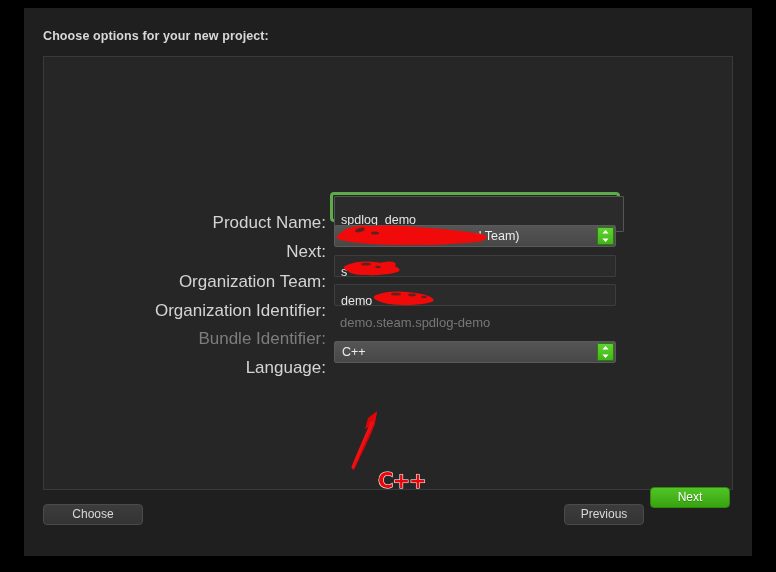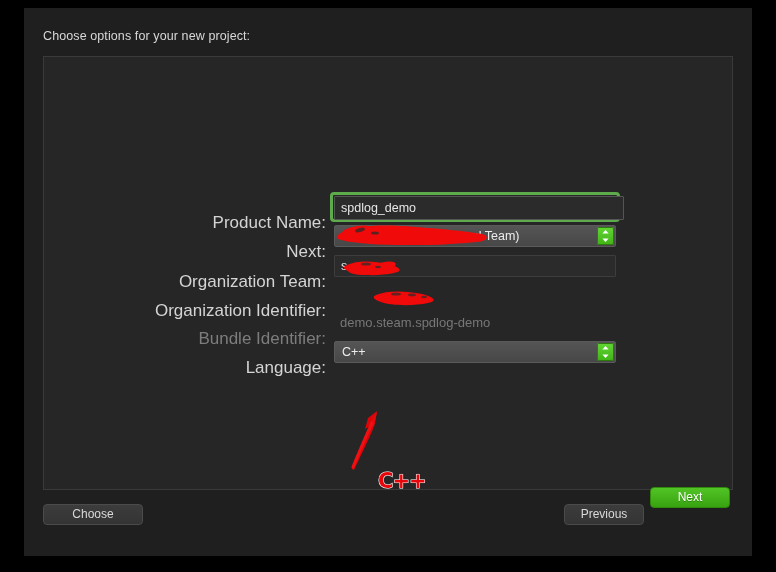--- a/index.html
+++ b/index.html
@@ -36,20 +36,21 @@
 
   
   #prompt {
     position: absolute;
     left: 19px;
     top: 21px;
     font-size: 12.5px;
     color: #d8d8d8;
     letter-spacing: .1px;
     white-space: nowrap;
+    font-weight: bold;
   }
 
   
   #panel {
     position: absolute;
     left: 19px;
     top: 48px;
     width: 690px;
     height: 434px;
     background: #262626;
@@ -91,21 +92,21 @@
 
   
   .tinput {
     background: #2b2b2b;
     border: 1px solid #3d3d3d;
     border-radius: 1px;
     color: #e6e6e6;
     font-size: 12.5px;
     font-family: "Liberation Sans", sans-serif;
     line-height: 20px;
-    padding: 0 0 0 6px;
+    padding: 12px 0 0 6px;
     outline: none;
   }
 
   
   .focus-wrap {
     position: absolute;
     left: 286px;
     top: -4px;
     width: 290px;
     height: 30px;
@@ -275,20 +276,21 @@
             </g>
             <g fill="#2b2b2b" opacity=".7">
               <ellipse cx="26" cy="8" rx="5" ry="1.6"></ellipse>
               <ellipse cx="38" cy="11" rx="3" ry="1.3"></ellipse>
             </g>
           </svg>
         </div>
 
         <div class="row" style="top:227px;">
           <span class="lbl">Organization Identifier:</span>
+          <input class="field tinput" type="text" readonly="" value="demo" style="">
           <svg class="redact" style="left:328px; top:1px;" width="80" height="26">
             <g fill="#f10a0a">
               <path d="M4,10 C16,5 34,6 50,9 C62,12 66,16 56,18 C42,21 20,21 9,17 C1,14 0,12 4,10 Z"></path>
               <ellipse cx="20" cy="13" rx="14" ry="5"></ellipse>
               <ellipse cx="44" cy="14" rx="13" ry="4.5"></ellipse>
             </g>
             <g fill="#2b2b2b" opacity=".7">
               <ellipse cx="24" cy="9" rx="5" ry="1.6"></ellipse>
               <ellipse cx="40" cy="10" rx="4" ry="1.4"></ellipse>
               <ellipse cx="52" cy="12" rx="3" ry="1.2"></ellipse>

